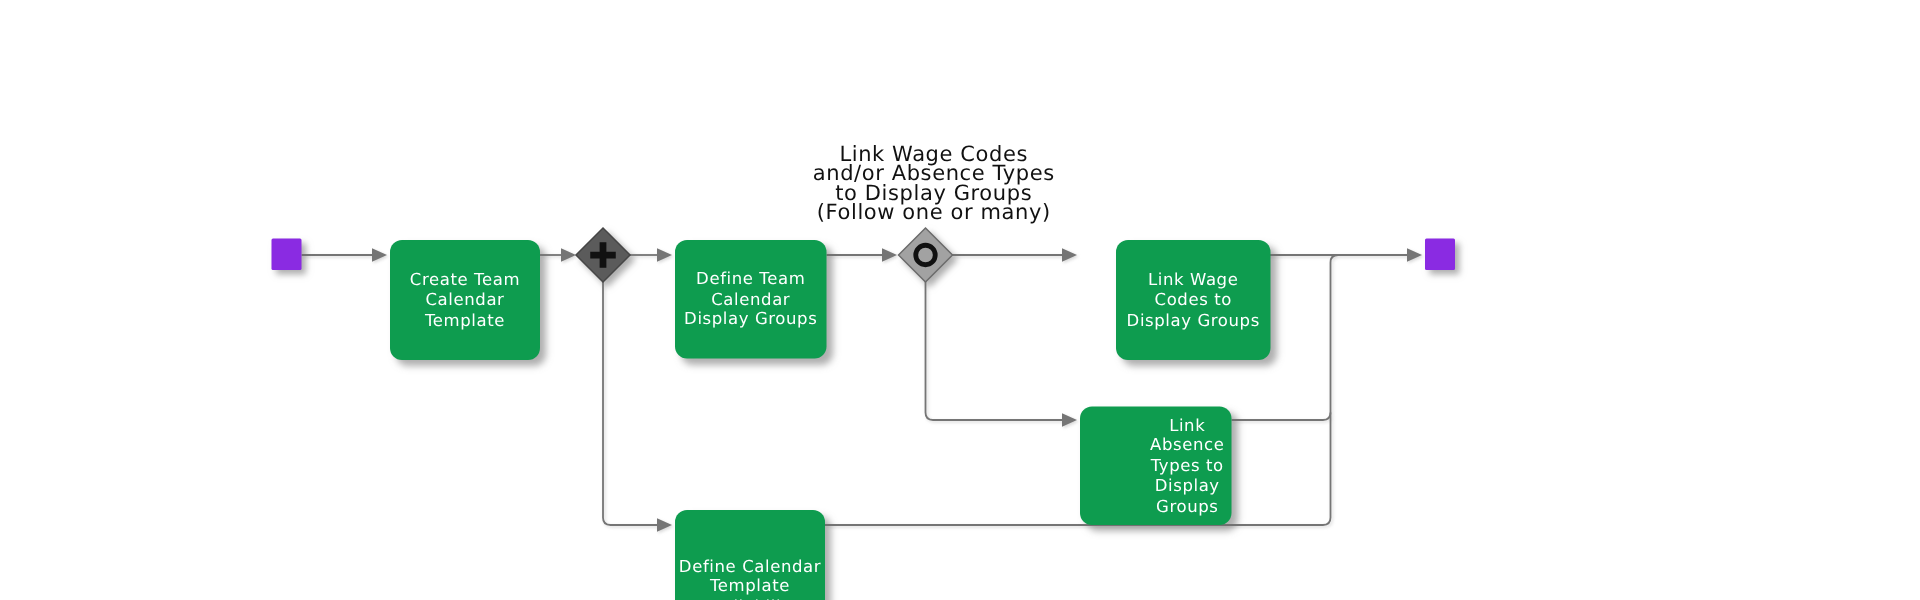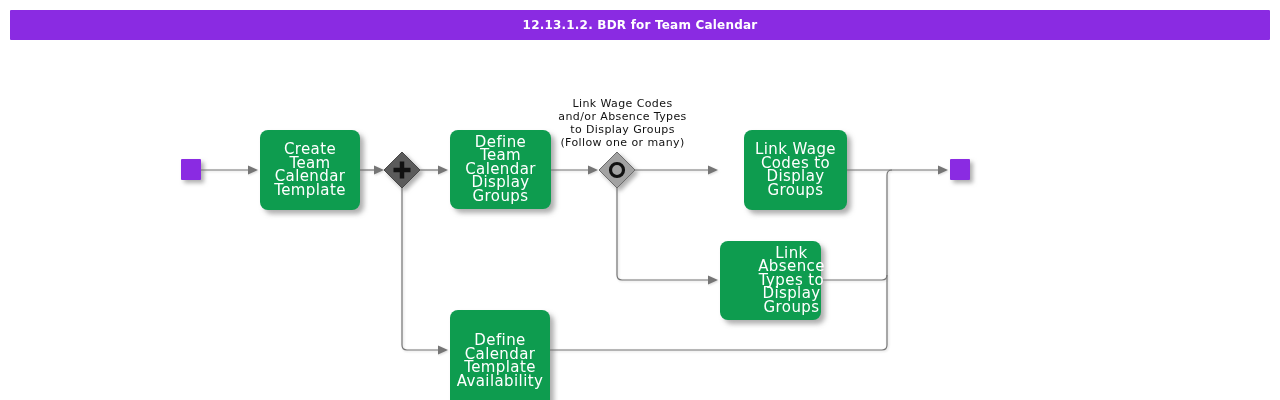--- a/index.html
+++ b/index.html
@@ -41,47 +41,45 @@
   .activity {
     position: absolute;
     background: var(--activity-bg, #0e9c4f);
     color: var(--activity-fg, #ffffff);
     border-radius: 8px;
     box-shadow: 4px 4px 5px rgba(110,110,110,0.55);
     display: flex;
     align-items: center;
     justify-content: center;
     text-align: center;
-    font-size: 15px;
+    font-size: 11px;
     line-height: 13.5px;
     letter-spacing: 0.4px;
     white-space: pre-line;
     padding: 0 2px;
     box-sizing: border-box;
+    margin-top: 30px;
   }
   .annotation {
     position: absolute;
     left: 540px; top: 97px;
     width: 165px;
     color: #111111;
-    font-size: 11px;
+    font-size: 14px;
     line-height: 13px;
     letter-spacing: 0.4px;
     text-align: center;
     white-space: pre-line;
   }
 </style>
 </head>
 <body>
 
 <div class="canvas">
 
-  <div class="title-bar">
-    <span>12.13.1.2. BDR for Team Calendar</span>
-  </div>
 
   <svg class="connector-layer" viewBox="0 0 1280 400" xmlns="http://www.w3.org/2000/svg">
     <g class="connectors">
 
       <path class="connector" d="M201 170 H248"></path>
       <path class="arrowhead" d="M258 170 L248 165.5 L248 174.5 Z"></path>
 
       <path class="connector" d="M360 170 H374"></path>
       <path class="arrowhead" d="M384 170 L374 165.5 L374 174.5 Z"></path>
 

